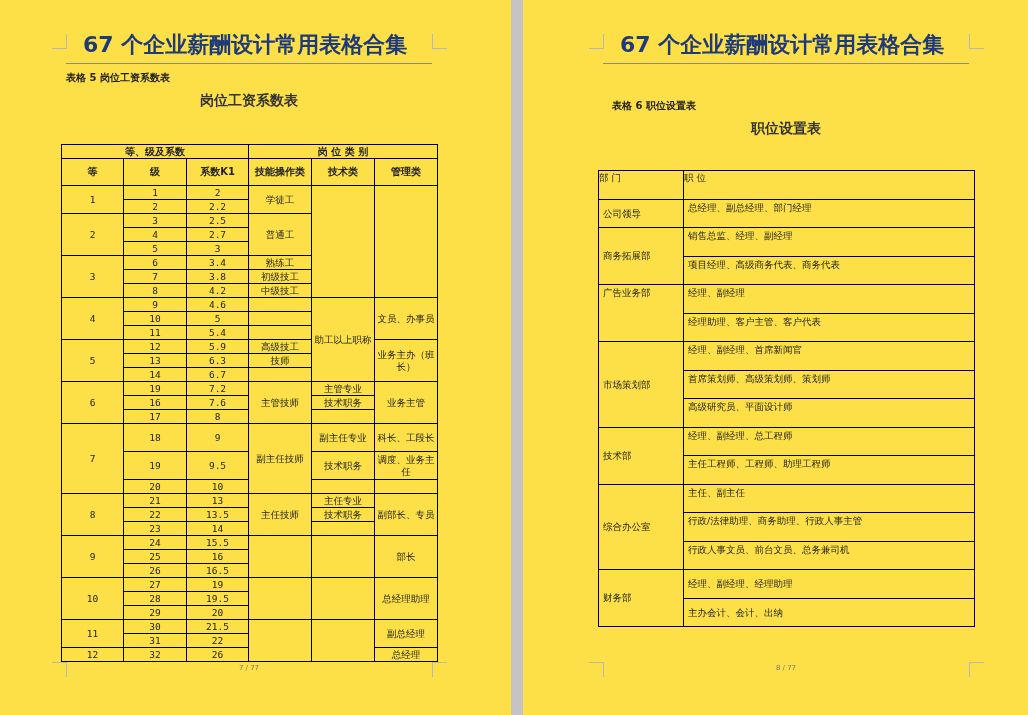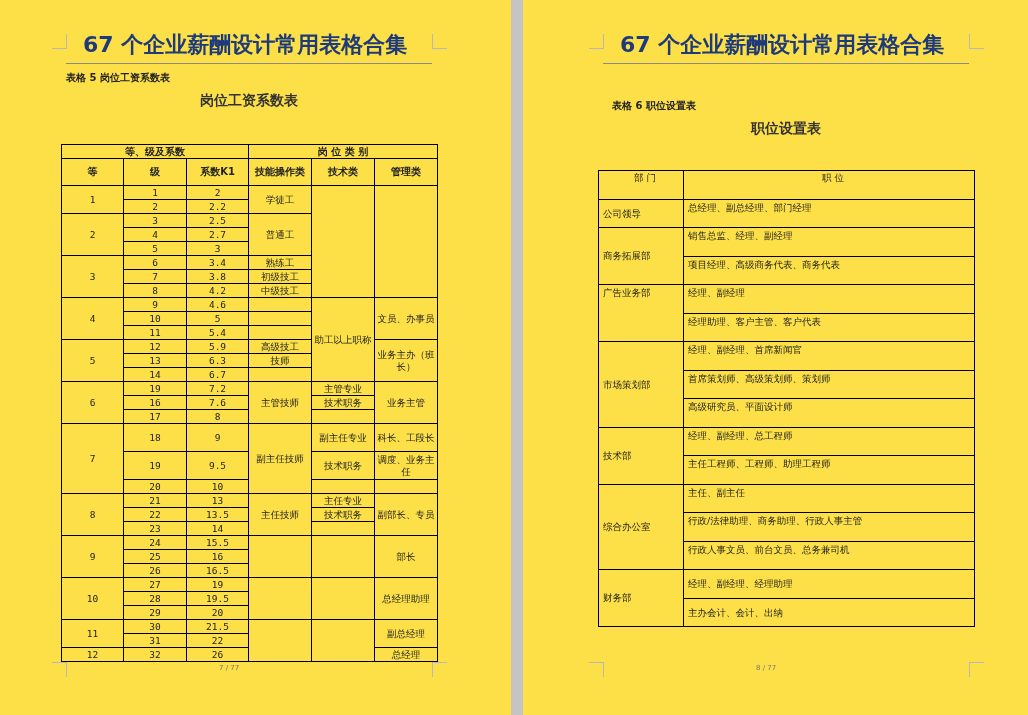--- a/index.html
+++ b/index.html
@@ -23,32 +23,32 @@
   .header-title {
     position:absolute; top:28px; height:34px; line-height:34px;
     font-family:"DejaVu Sans", sans-serif; font-weight:bold; font-size:22px;
     color:#1f3a7a; white-space:nowrap; letter-spacing:0px;
   }
   .header-rule { position:absolute; top:63px; height:1px; background:#8a8a8a; }
 
   .caption { position:absolute; font-size:10px; color:#222; white-space:nowrap;font-weight:bold; }
   .table-title { position:absolute; font-size:14px; color:#333; text-align:center; white-space:nowrap;font-weight:bold; }
 
-  .footer-page { position:absolute; top:664px; font-size:7px; color:#777; width:60px; }
+  .footer-page { position:absolute; top:664px; font-size:7px; color:#777; width:60px; text-align:center; }
 
   table.doc { position:absolute; border-collapse:collapse; table-layout:fixed; font-size:9.5px; color:#222;margin-top:24px; }
   table.doc td { border:1px solid #000; padding:0; text-align:center; vertical-align:middle; line-height:12px; overflow:hidden; }
   table.doc td.h { font-weight:bold; font-size:10px; }
   table.doc td.num { font-family:"DejaVu Sans Mono", "Liberation Mono", monospace; font-size:9.5px; }
 
   #wage-table { left:61px; top:120px; width:376px; }
   #position-table { left:598px; top:146px; width:376px; font-size:9.5px; }
   #position-table td { text-align:left; padding-left:4px; vertical-align:middle; }
   #position-table td.pos { vertical-align:top; padding-top:2px; }
-  #position-table td.hd { text-align:center; vertical-align:top; padding-top:1px; padding-left:8px; }
+  #position-table td.hd { text-align:left; vertical-align:top; padding-top:1px; padding-left:0; }
 </style>
 </head>
 <body>
 
 <div class="page" id="page-left">
   <div class="crop tl" style="left:52px;top:34px;"></div>
   <div class="crop tr" style="left:432px;top:34px;"></div>
   <div class="header-title" style="left:83px;">67 个企业薪酬设计常用表格合集</div>
   <div class="header-rule" style="left:66px;width:366px;"></div>
 

